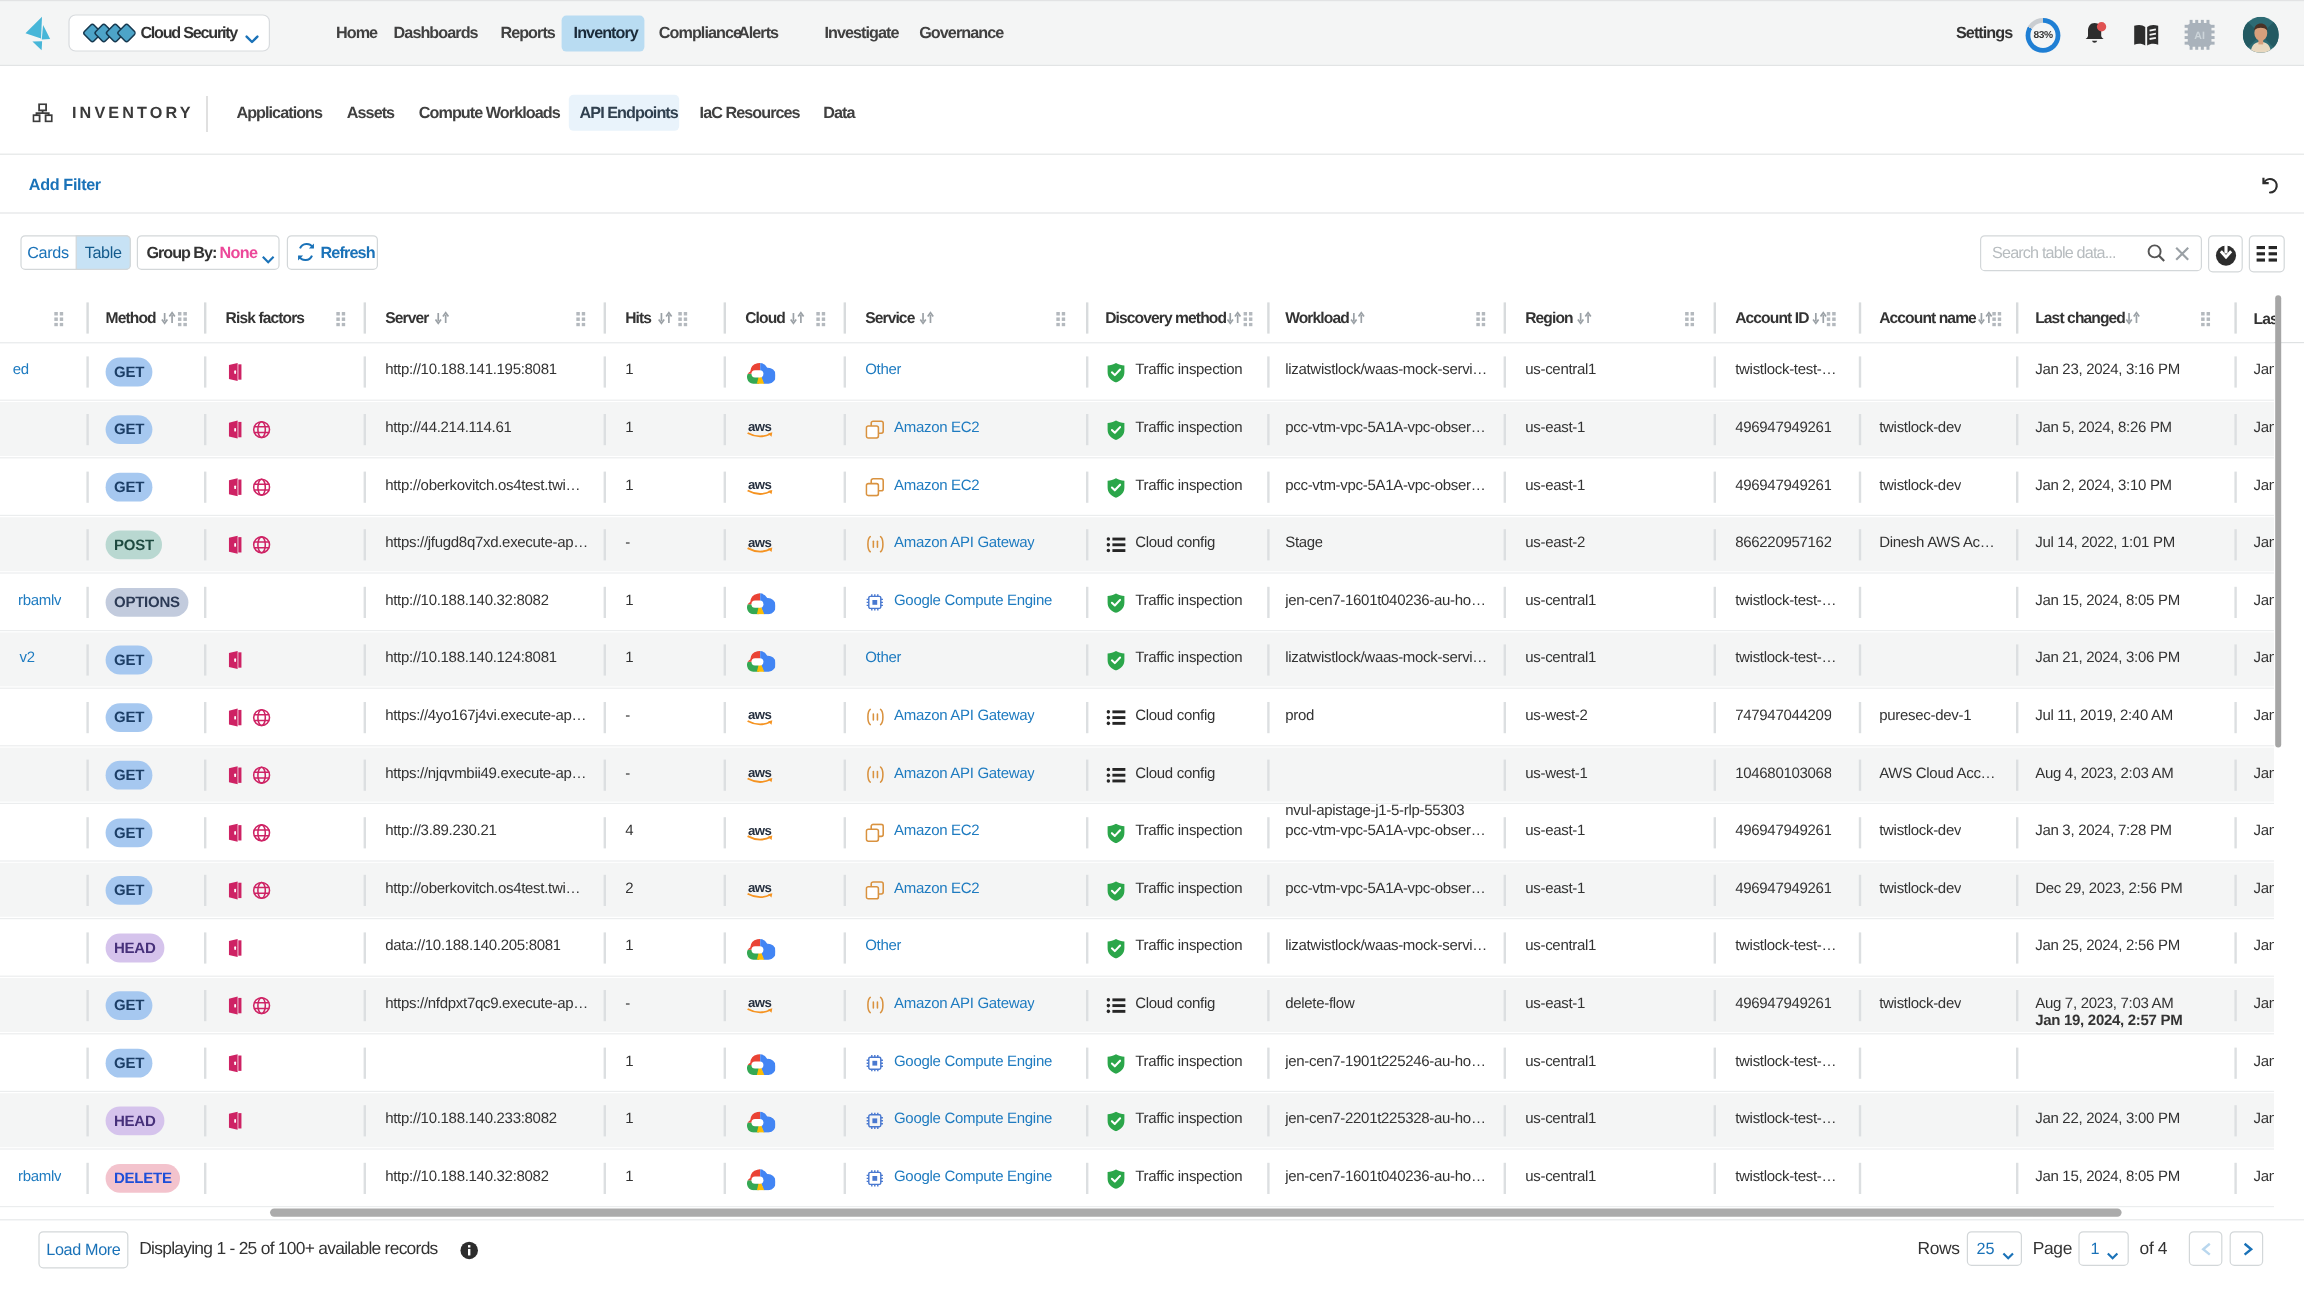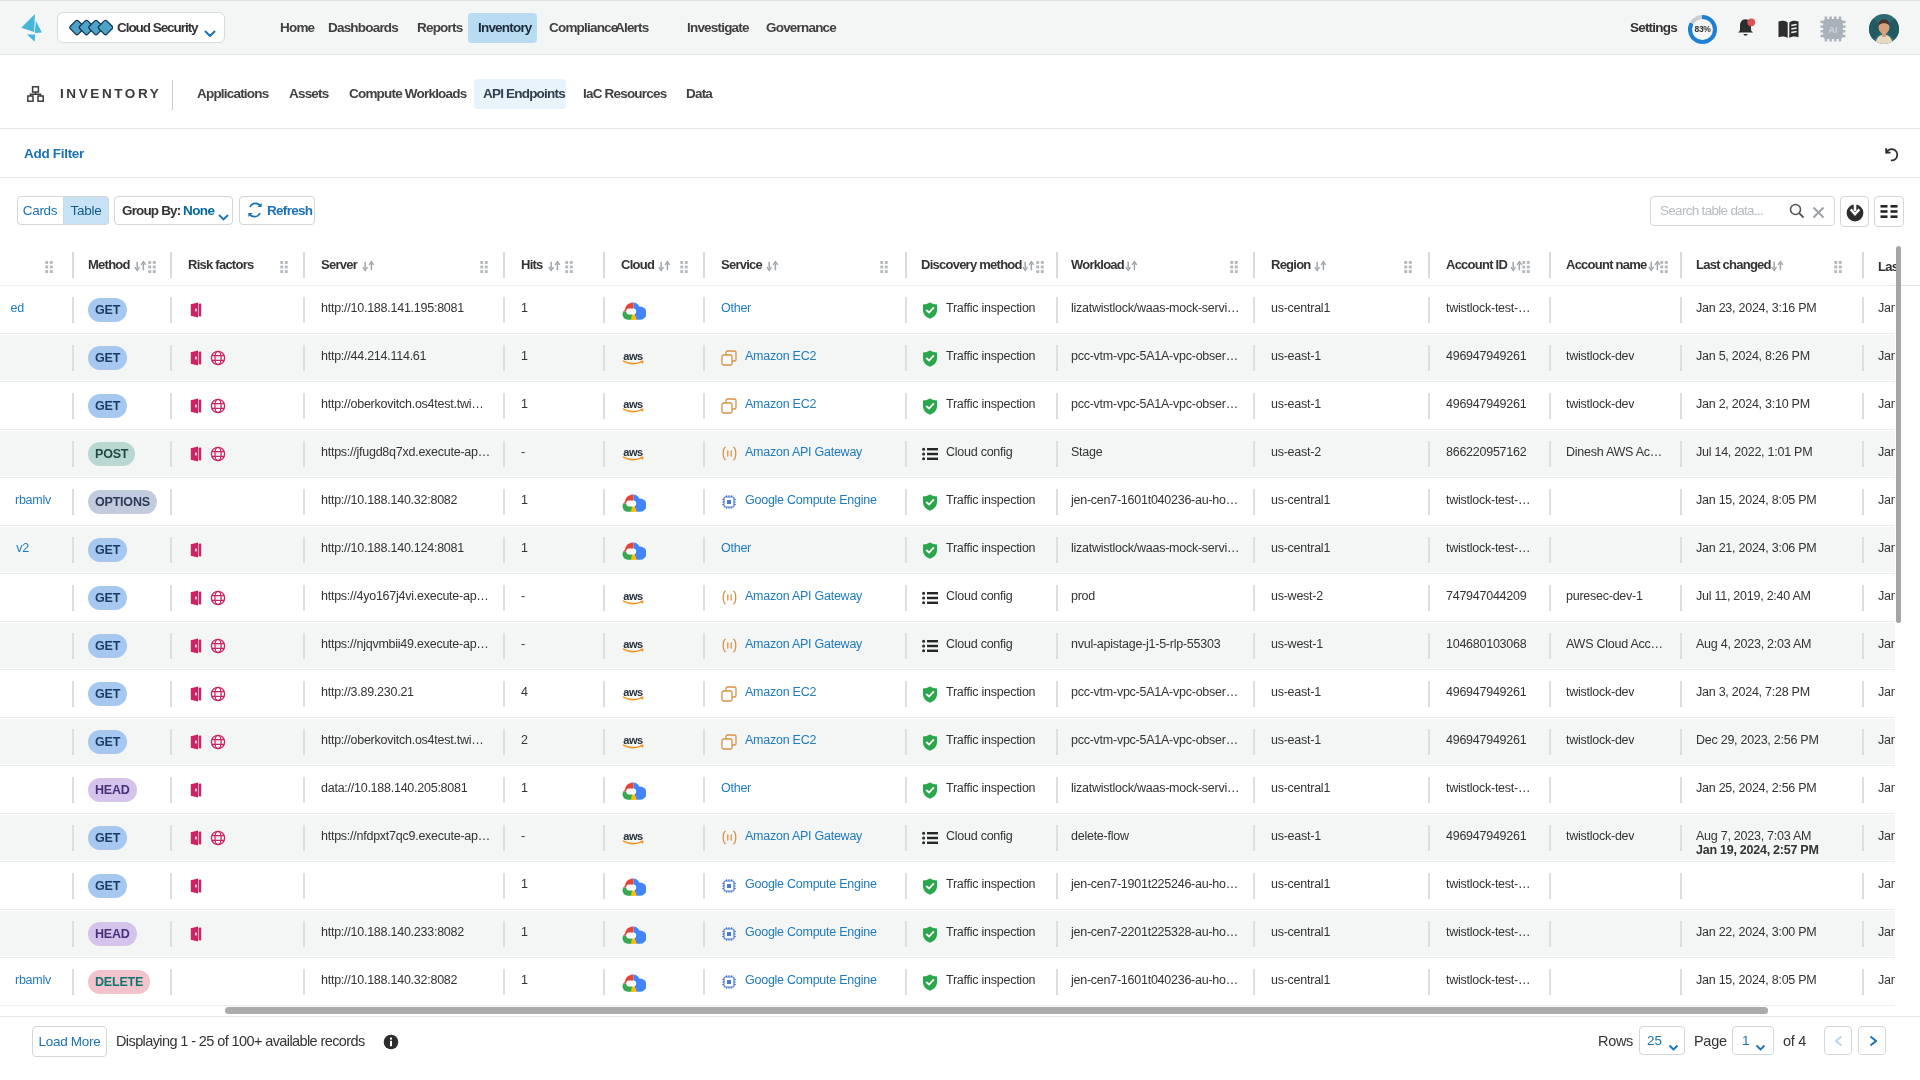--- a/index.html
+++ b/index.html
@@ -110,21 +110,21 @@
 <div class="abs" style="left:1883px;top:146px;"><svg width="17" height="17" viewBox="0 0 17 17" style="" xmlns="http://www.w3.org/2000/svg">
         <path d="M3.2 2.2 V6.6 H7.6" fill="none" stroke="#2d2d2d" stroke-width="1.8"></path>
         <path d="M3.6 6.4 A5.6 5.6 0 1 1 8.7 14.4" fill="none" stroke="#2d2d2d" stroke-width="1.8" stroke-linecap="round"></path>
       </svg></div>
 <div class="abs btn" style="left:17px;top:196px;width:92px;height:29px;"></div>
 <div class="abs" style="left:63px;top:196px;width:46px;height:29px;background:#c7e2f5;border:1px solid #d3d7d9;border-radius:0 4px 4px 0;"></div>
 <span class="abs" style="left:17px;top:196px;width:46px;text-align:center;font-size:13.5px;font-weight:400;color:#1a72b8;line-height:29px;letter-spacing:-0.3px;">Cards</span>
 <span class="abs" style="left:63px;top:196px;width:46px;text-align:center;font-size:13.5px;font-weight:400;color:#135a8c;line-height:29px;letter-spacing:-0.3px;">Table</span>
 <div class="abs btn" style="left:114px;top:196px;width:119px;height:29px;"></div>
 <span class="abs" style="left:122px;top:196px;font-size:13.5px;font-weight:700;color:#333;line-height:29px;letter-spacing:-0.85px;">Group By:</span>
-<span class="abs" style="left:183px;top:196px;font-size:13.5px;font-weight:700;color:#0369a1;line-height:29px;letter-spacing:-0.6px;">None</span>
+<span class="abs" style="left:183px;top:196px;font-size:13.5px;font-weight:700;color:#ec4899;line-height:29px;letter-spacing:-0.6px;">None</span>
 <div class="abs" style="left:218px;top:207px;"><svg width="11" height="7" viewBox="0 0 11 7" style="" xmlns="http://www.w3.org/2000/svg">
         <path d="M1 1 L5.5 5.5 L10 1" stroke="#1a72b8" stroke-width="1.8" fill="none"></path>
       </svg></div>
 <div class="abs btn" style="left:239px;top:196px;width:76px;height:29px;"></div>
 <div class="abs" style="left:247px;top:202px;"><svg width="16" height="16" viewBox="0 0 16 16" style="" xmlns="http://www.w3.org/2000/svg">
         <g fill="none" stroke="#1a72b8" stroke-width="1.7">
           <path d="M13.8 4.4 A6 6 0 0 0 3 5"></path>
           <path d="M2.2 11.6 A6 6 0 0 0 13 11"></path>
         </g>
         <path d="M14.6 1 V5 H10.4 Z" fill="#1a72b8"></path>
@@ -817,21 +817,21 @@
         <g fill="#262626">
           <circle cx="1.6" cy="2.2" r="1.5"></circle>
           <circle cx="1.6" cy="7" r="1.5"></circle>
           <circle cx="1.6" cy="11.8" r="1.5"></circle>
           <rect x="5" y="1" width="11" height="2.4"></rect>
           <rect x="5" y="5.8" width="11" height="2.4"></rect>
           <rect x="5" y="10.6" width="11" height="2.4"></rect>
         </g>
       </svg></div>
 <span class="abs ct" style="left:946px;top:637px;">Cloud config</span>
-<span class="abs ct" style="left:1071px;top:637px;max-width:172px;">nvul-apistage-j1-5-rlp-55303</span>
+<span class="abs ct" style="left:1071px;top:668px;max-width:172px;">nvul-apistage-j1-5-rlp-55303</span>
 <span class="abs ct" style="left:1271px;top:637px;">us-west-1</span>
 <span class="abs ct" style="left:1446px;top:637px;max-width:92px;">104680103068</span>
 <span class="abs ct" style="left:1566px;top:637px;max-width:100px;">AWS Cloud Acco…</span>
 <span class="abs ct" style="left:1696px;top:637px;">Aug 4, 2023, 2:03 AM</span>
 <div class="abs" style="left:1878px;top:622px;width:17px;height:48px;overflow:hidden;">
       <span class="abs ct" style="left:0;top:15px">Jan</span>
     </div>
 <div class="abs" style="left:0;top:669px;width:1895px;height:1px;background:#ebedee;"></div>
 <div class="abs" style="left:72px;top:681px;width:2px;height:26px;background:#dcdfe1;"></div>
 <div class="abs" style="left:170px;top:681px;width:2px;height:26px;background:#dcdfe1;"></div>
@@ -1176,21 +1176,21 @@
 <div class="abs" style="left:905px;top:969px;width:2px;height:26px;background:#dcdfe1;"></div>
 <div class="abs" style="left:1056px;top:969px;width:2px;height:26px;background:#dcdfe1;"></div>
 <div class="abs" style="left:1253px;top:969px;width:2px;height:26px;background:#dcdfe1;"></div>
 <div class="abs" style="left:1428px;top:969px;width:2px;height:26px;background:#dcdfe1;"></div>
 <div class="abs" style="left:1549px;top:969px;width:2px;height:26px;background:#dcdfe1;"></div>
 <div class="abs" style="left:1680px;top:969px;width:2px;height:26px;background:#dcdfe1;"></div>
 <div class="abs" style="left:1862px;top:969px;width:2px;height:26px;background:#dcdfe1;"></div>
 <div class="abs" style="left:0;top:958px;width:51px;height:48px;overflow:hidden;">
       <span class="abs ct lk" style="right:0;top:15px;overflow:visible">rbamlv</span>
     </div>
-<div class="abs" style="left:88px;top:970px;position:absolute;"><span class="pill" style="background:#f3c3cd;color:#0f766e">DELETE</span></div>
+<div class="abs" style="left:88px;top:970px;position:absolute;"><span class="pill" style="background:#f3c3cd;color:#1d4ed8">DELETE</span></div>
 <span class="abs ct" style="left:321px;top:973px;max-width:172px;">http://10.188.140.32:8082</span>
 <span class="abs ct" style="left:521px;top:973px;">1</span>
 <div class="abs" style="left:622px;top:973px;"><svg width="24" height="19" viewBox="0 0 24 19" style="" xmlns="http://www.w3.org/2000/svg">
         <defs>
           <clipPath id="gc">
             <path d="M5.7 18.8 A5.5 5.5 0 0 1 3.2 8.6 A7.6 7.6 0 0 1 17.4 5.4 A5.6 5.6 0 0 1 18.4 18.8 Z"></path>
           </clipPath>
         </defs>
         <g clip-path="url(#gc)">
           <polygon points="11.5,10.5 -3,10.5 -3,24 10,24" fill="#34a853"></polygon>

